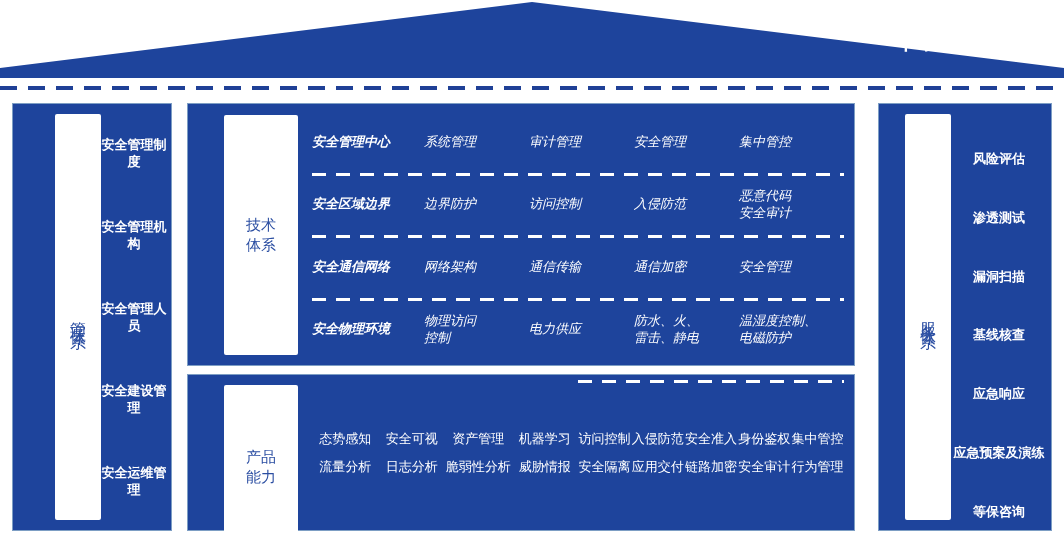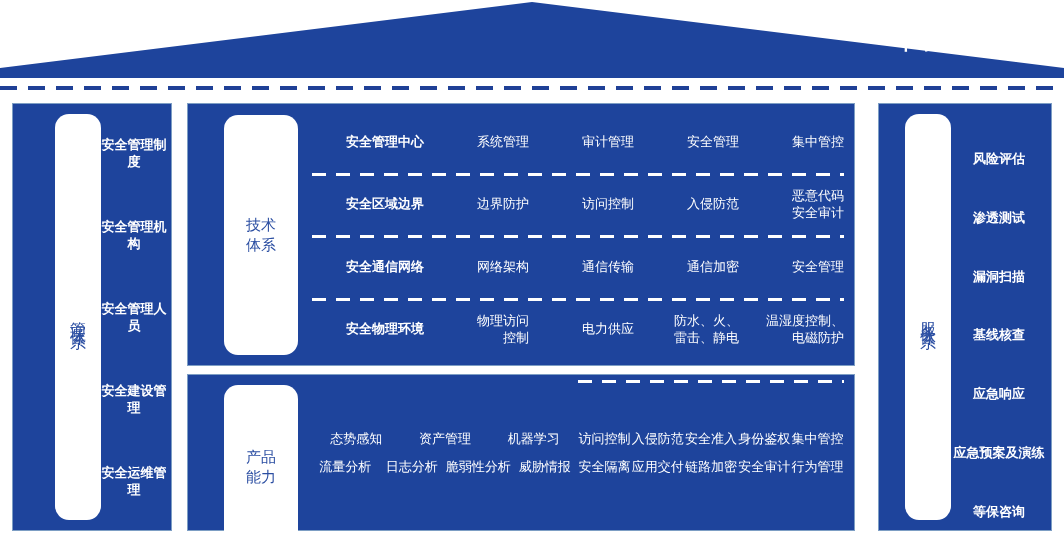--- a/index.html
+++ b/index.html
@@ -35,21 +35,21 @@
   
   .panel{
     position:absolute;
     background:#1e449c;
     border:1px solid #7d9ec4;
     box-sizing:border-box;
   }
   .pill{
     position:absolute;
     background:#ffffff;
-    border-radius:14px;
+    border-radius:2px;
     box-sizing:border-box;
     display:flex;
     align-items:center;
     justify-content:center;
     color:#2b4ea2;
     font-size:15px;
     font-weight:normal;
     line-height:20px;
     text-align:center;
   }
@@ -90,22 +90,23 @@
     position:relative;
   }
   .tech-row + .tech-row::before{
     content:"";
     position:absolute;left:0;right:0;top:0;height:3px;
     background-image:repeating-linear-gradient(to right,#ffffff 0 14px,rgba(0,0,0,0) 14px 24px);
   }
   .tech-cell{
     color:#ffffff;
     font-size:13px;
-    text-align:right;
+    text-align:left;
     line-height:17px;
+    font-style:italic;
   }
   .tech-cell.head{font-weight:bold;width:112px;}
   .tech-cell.body{flex:1;font-weight:normal;}
 
   
   .prod-grid{
     position:absolute;
     display:flex;
     flex-direction:row;
     box-sizing:border-box;
@@ -207,20 +208,21 @@
   </div>
   <div class="pill" style="left:224px;top:385px;width:74px;height:164px;flex-direction:column;">
     <span>产品</span>
     <span>能力</span>
   </div>
   <div class="prod-grid" style="left:312px;top:380px;width:532px;height:145px;">
 
     <div class="prod-block">
       <div class="prod-line">
         <div class="prod-cell">态势感知</div>
+        <div class="prod-cell">安全可视</div>
         <div class="prod-cell">资产管理</div>
         <div class="prod-cell">机器学习</div>
       </div>
       <div class="prod-line">
         <div class="prod-cell">流量分析</div>
         <div class="prod-cell">日志分析</div>
         <div class="prod-cell">脆弱性分析</div>
         <div class="prod-cell">威胁情报</div>
       </div>
     </div>

